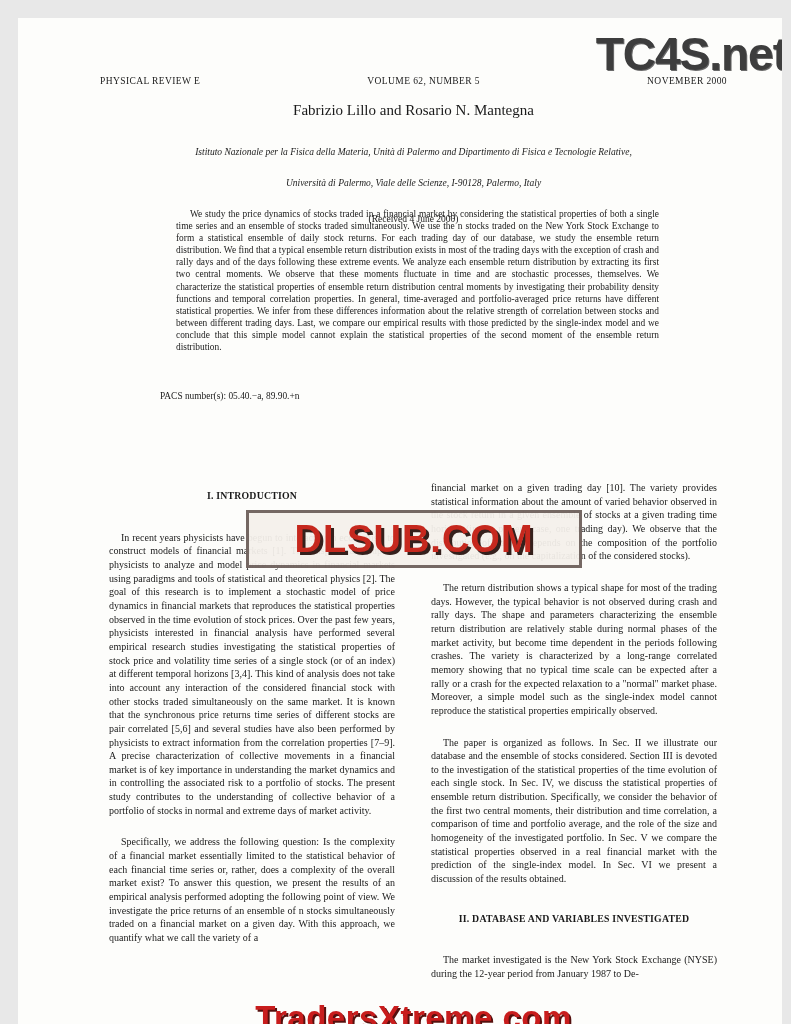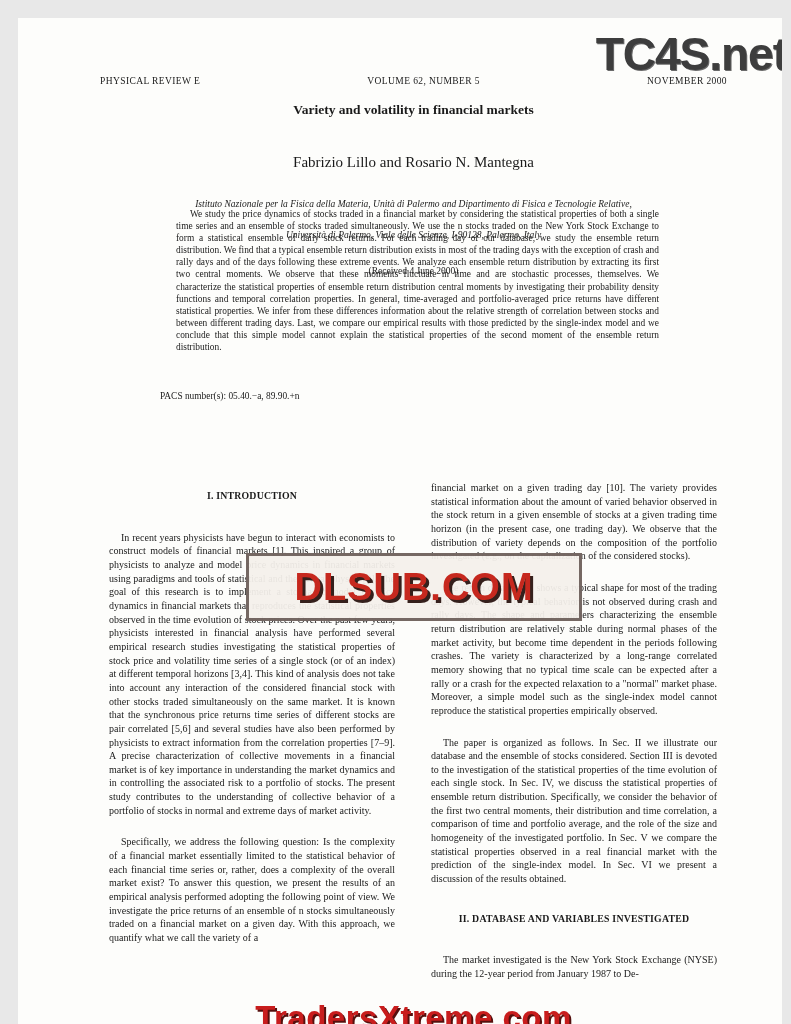--- a/index.html
+++ b/index.html
@@ -64,26 +64,25 @@
 
   
   .wm-top {
     position: absolute; top: 0px; right: 13px;
     font-family: "Liberation Sans", sans-serif;
     font-size: 46px; font-weight: bold; letter-spacing: -1px;
     color: #3d3d3d; text-shadow: 1px 1px 0 #6a6a6a;
     z-index: 5;
   }
   .wm-mid {
-    position: absolute; top: 492px; left: 228px; width: 336px; height: 68px;
+    position: absolute; top: 492px; left: 228px; width: 336px; height: 58px;
     display: flex; align-items: center; justify-content: center;
     background: rgba(244, 240, 235, 0.94);
     border: 3px solid rgba(74, 58, 54, 0.75);
     z-index: 6;
-    margin-top: 43px;
   }
   .wm-mid span {
     font-family: "Liberation Sans", sans-serif;
     font-size: 38px; font-weight: bold; letter-spacing: 1px;
     color: #c6281e;
     text-shadow: 3px 3px 0 #35201c;
   }
   .wm-bottom {
     position: absolute; bottom: -4px; left: 0; right: 0;
     text-align: center; z-index: 6;
@@ -99,21 +98,20 @@
 
   <div class="journal-header">
     <span>PHYSICAL REVIEW E</span>
     <span>VOLUME 62, NUMBER 5</span>
     <span>NOVEMBER 2000</span>
   </div>
 
   <div class="wm-top">TC4S.net</div>
 
   <div class="title-block">
-    <div class="paper-title">Variety and volatility in financial markets</div>
     <div class="paper-authors">Fabrizio Lillo and Rosario N. Mantegna</div>
     <div class="affiliation">Istituto Nazionale per la Fisica della Materia, Unità di Palermo and Dipartimento di Fisica e Tecnologie Relative,</div>
     <div class="affiliation">Università di Palermo, Viale delle Scienze, I-90128, Palermo, Italy</div>
     <div class="received">(Received 4 June 2000)</div>
   </div>
 
   <div class="abstract-block">
     <p>We study the price dynamics of stocks traded in a financial market by considering the statistical properties of both a single time series and an ensemble of stocks traded simultaneously. We use the n stocks traded on the New York Stock Exchange to form a statistical ensemble of daily stock returns. For each trading day of our database, we study the ensemble return distribution. We find that a typical ensemble return distribution exists in most of the trading days with the exception of crash and rally days and of the days following these extreme events. We analyze each ensemble return distribution by extracting its first two central moments. We observe that these moments fluctuate in time and are stochastic processes, themselves. We characterize the statistical properties of ensemble return distribution central moments by investigating their probability density functions and temporal correlation properties. In general, time-averaged and portfolio-averaged price returns have different statistical properties. We infer from these differences information about the relative strength of correlation between stocks and between different trading days. Last, we compare our empirical results with those predicted by the single-index model and we conclude that this simple model cannot explain the statistical properties of the second moment of the ensemble return distribution.</p>
   </div>
   <div class="pacs">PACS number(s): 05.40.−a, 89.90.+n</div>

